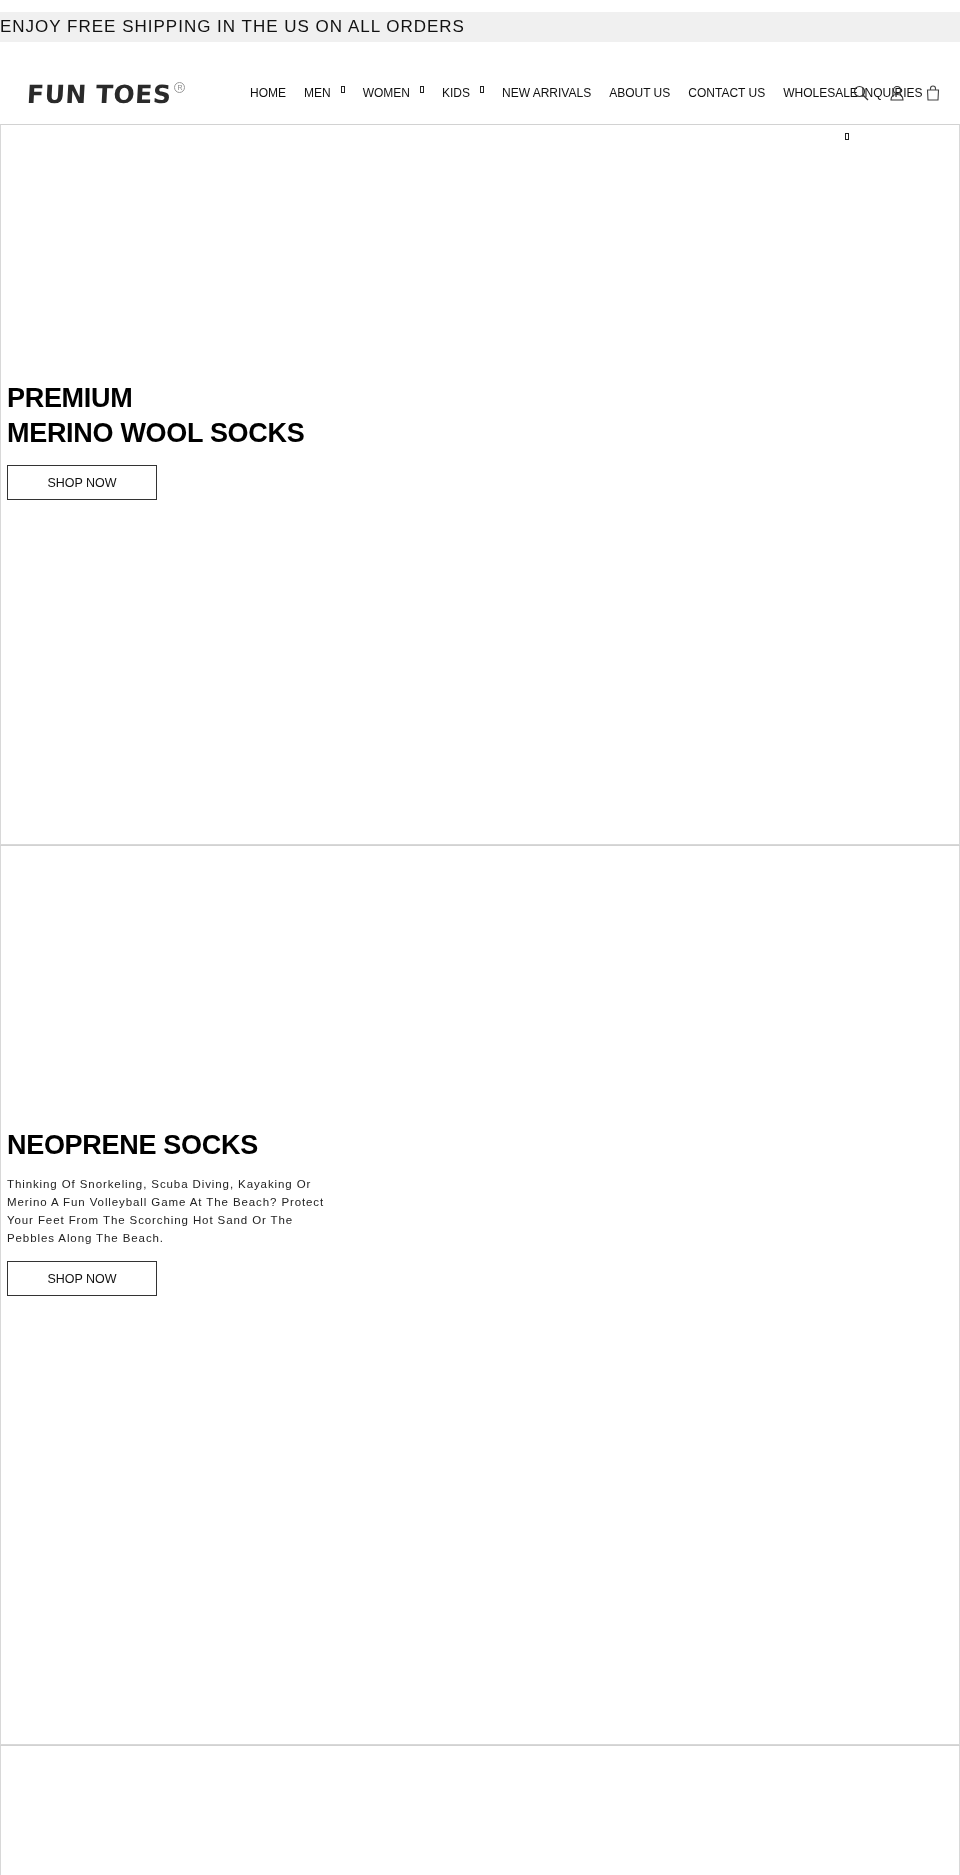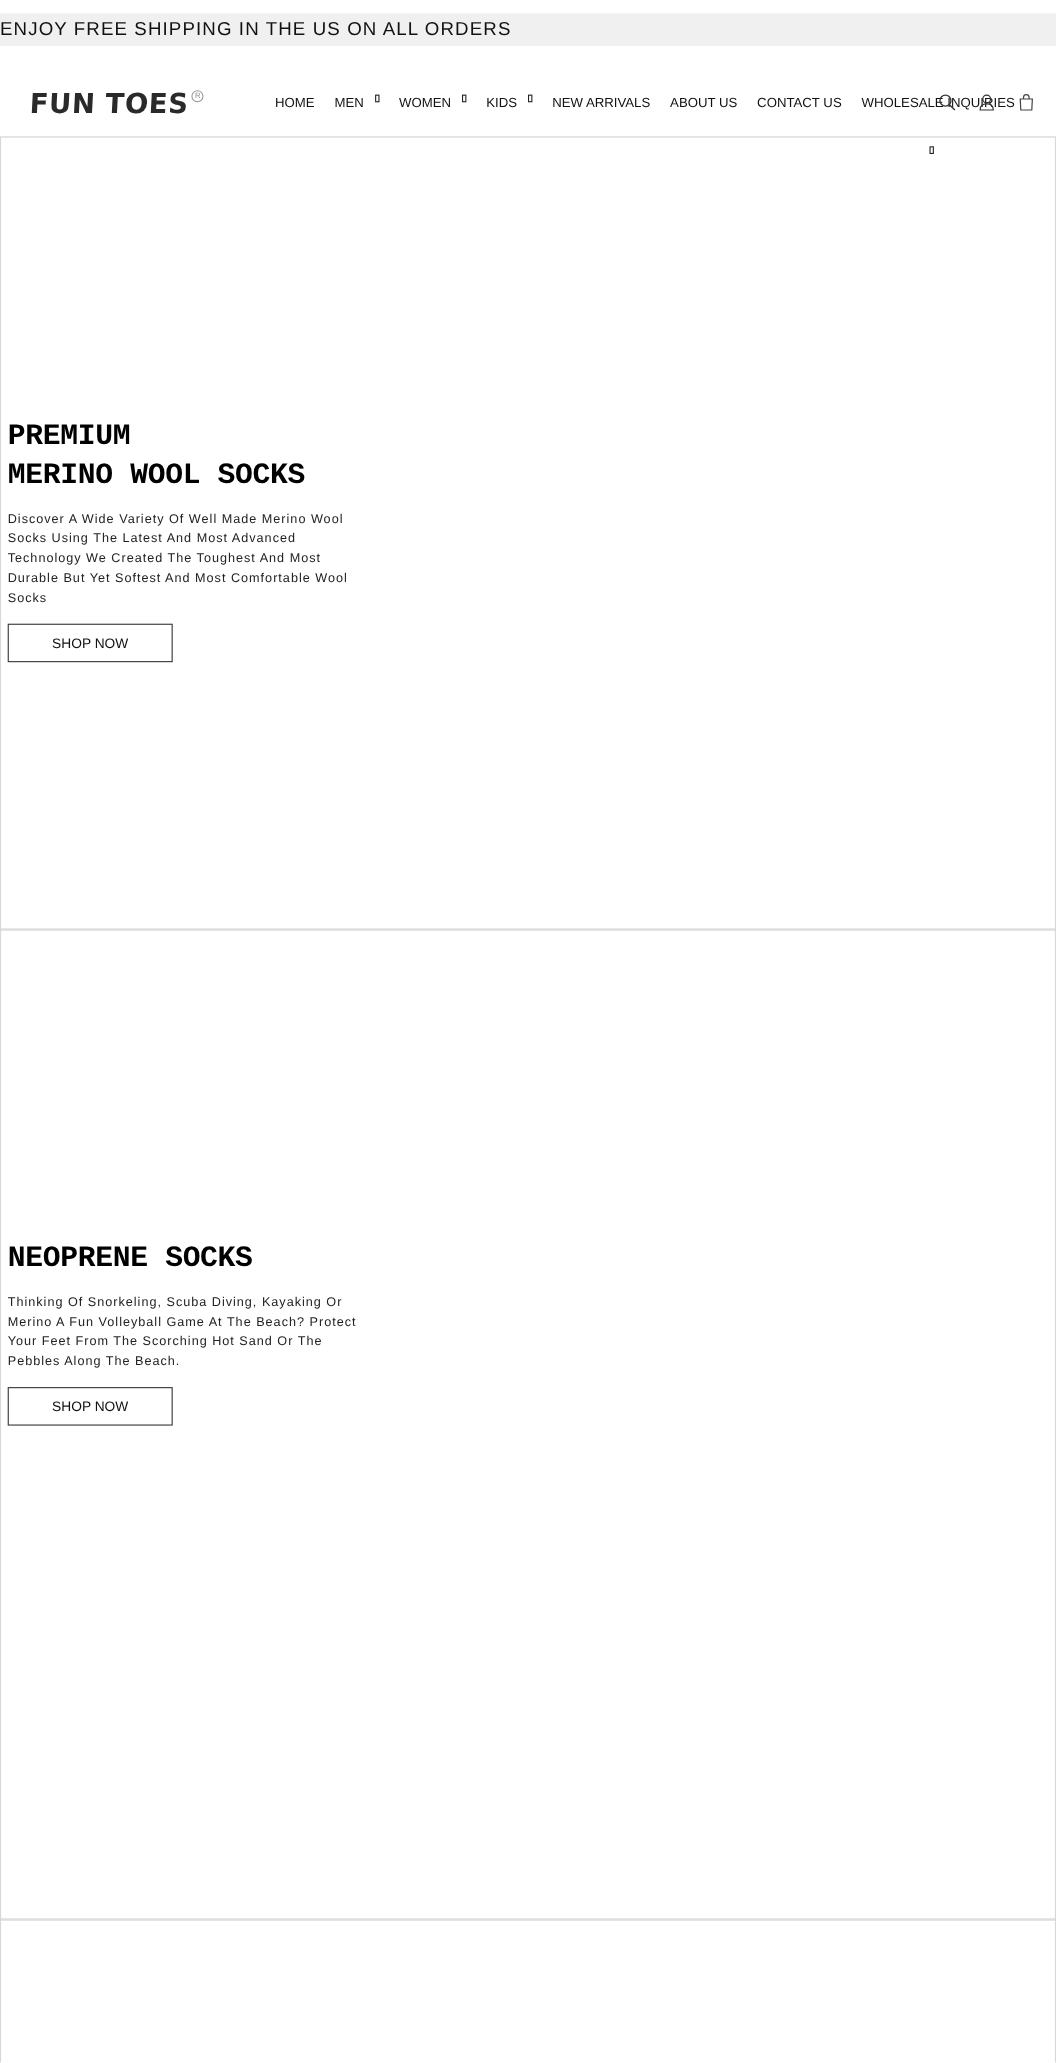--- a/index.html
+++ b/index.html
@@ -16,21 +16,21 @@
     .icons { position: absolute; top: 41px; left: 851px; display: flex; align-items: center; }
     .icon-btn { width: 20px; height: 20px; display: flex; align-items: center; justify-content: center; margin-right: 16px; cursor: pointer; }
     .icon-btn:last-child { margin-right: 0; }
     .tofu { position: absolute; top: 91px; left: 845px; width: 4px; height: 7px; border: 1px solid #222; }
     .section { position: relative; border: 1px solid #d8d8d8; border-top: 1px solid #d2d2d2; width: 960px; }
     .s1 { height: 721px; }
     .s2 { height: 900px; border-top: none; }
     .s3 { height: 321px; border-top: none; border-bottom: none; }
     .s2::before, .s3::before { content: ""; position: absolute; left: -1px; right: -1px; top: 0; height: 1px; background: #d2d2d2; }
     .hero { position: absolute; left: 6px; width: 330px; }
-    .hero-title { font-family: Liberation Mono, monospace; font-weight: bold; font-size: 27px; line-height: 35px; color: #000; letter-spacing: -0.3px; }
+    .hero-title { font-family: Liberation Sans, sans-serif; font-weight: bold; font-size: 27px; line-height: 35px; color: #000; letter-spacing: -0.3px; }
     .hero-desc { margin-top: 12px; font-size: 11.5px; line-height: 18px; letter-spacing: 0.9px; color: #222; width: 320px; }
     .shop-btn { margin-top: 14px; width: 150px; height: 35px; border: 1px solid #333; background: #fff; display: flex; align-items: center; justify-content: center; font-size: 12.5px; color: #111; cursor: pointer; }
   </style>
 </head>
 <body>
 
 <div class="announce">
   <span>ENJOY FREE SHIPPING IN THE US ON ALL ORDERS</span>
 </div>
 
@@ -93,21 +93,20 @@
 
   <span class="tofu"></span>
 </div>
 
 <div class="section s1">
   <div class="hero" style="top: 256px;">
     <h1 class="hero-title">
       <span>PREMIUM</span><br>
       <span>MERINO WOOL SOCKS</span>
     </h1>
-    <p class="hero-desc">Discover A Wide Variety Of Well Made Merino Wool Socks Using The Latest And Most Advanced Technology We Created The Toughest And Most Durable But Yet Softest And Most Comfortable Wool Socks</p>
     <div class="shop-btn">
       <span>SHOP NOW</span>
     </div>
   </div>
 </div>
 
 <div class="section s2">
   <div class="hero" style="top: 283px;">
     <h1 class="hero-title">
       <span>NEOPRENE SOCKS</span>

